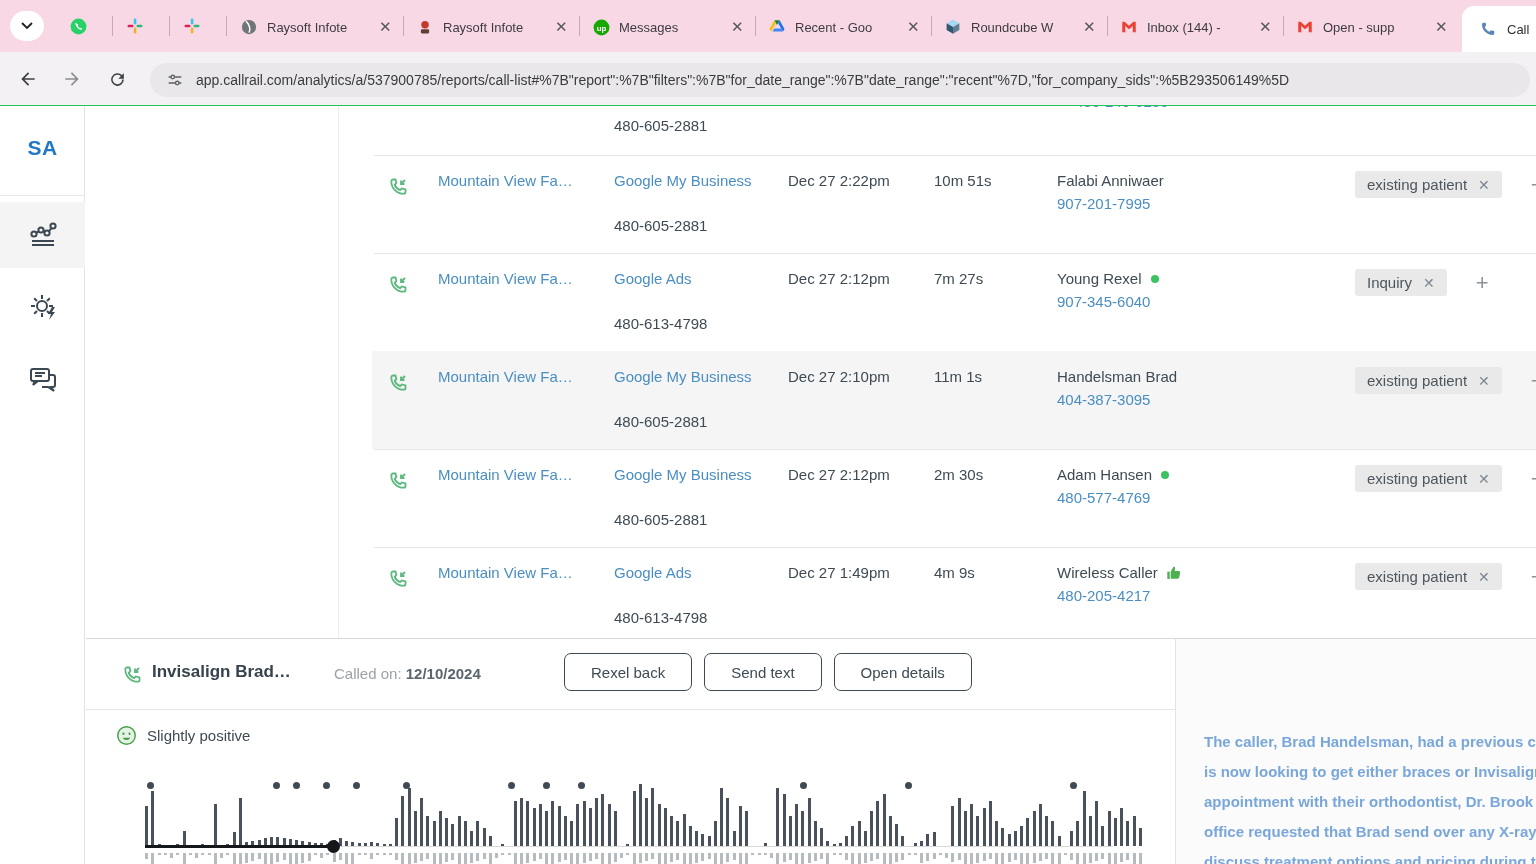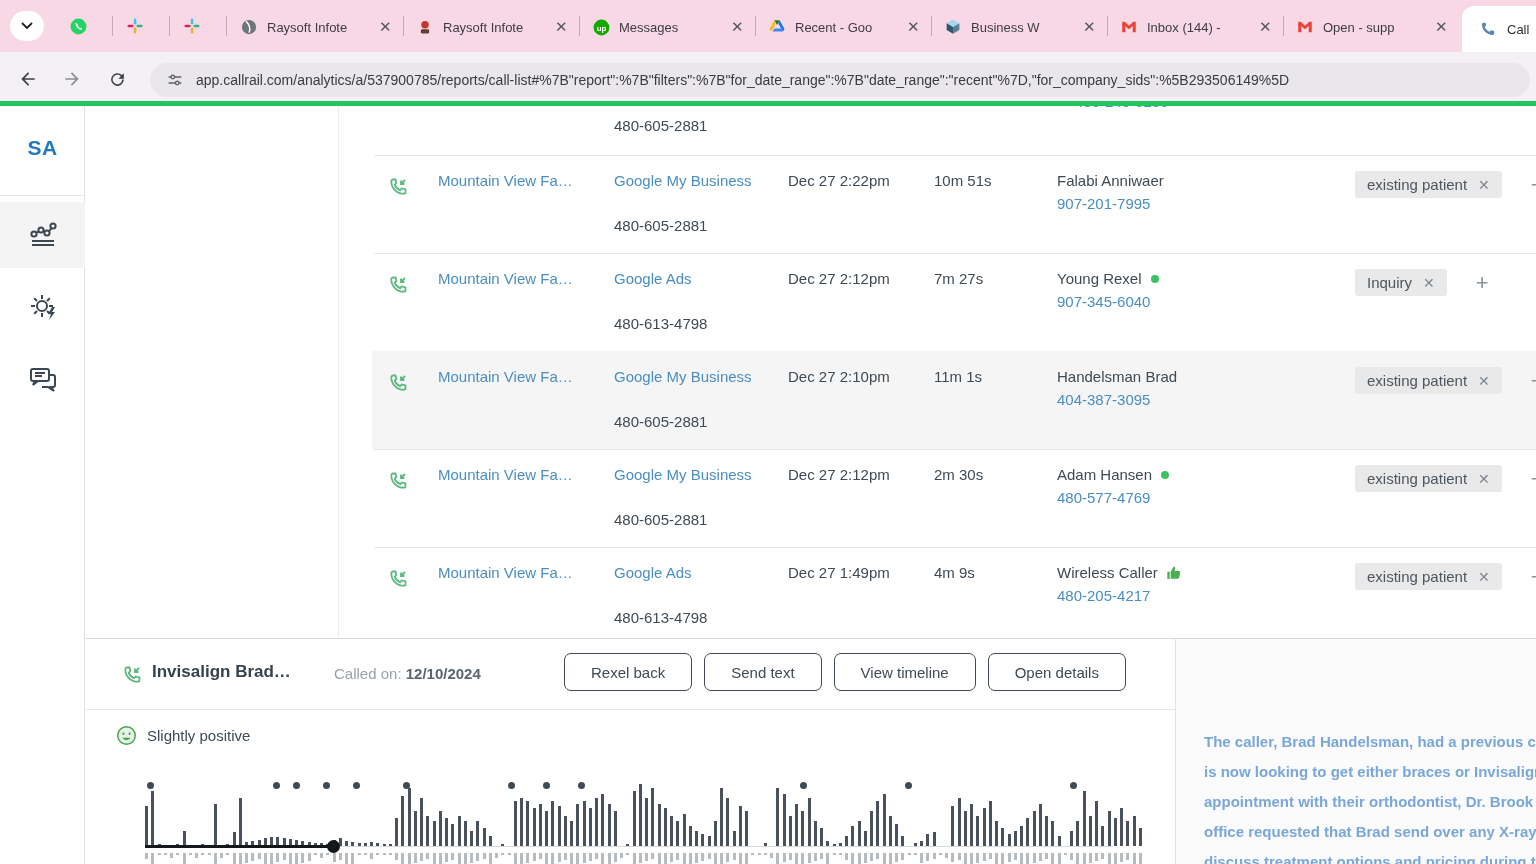--- a/index.html
+++ b/index.html
@@ -13,21 +13,21 @@
   .pinned { position:absolute; top:8px; width:44px; height:36px; display:flex; align-items:center; justify-content:center; }
   .tabsep { position:absolute; top:16px; width:1px; height:20px; background:#c9a8b6; }
   .tab { position:absolute; top:8px; height:38px; display:flex; align-items:center; padding:0 8px 0 12px; overflow:hidden; }
   .tab .fav { width:18px; height:18px; flex:0 0 18px; margin-right:9px; }
   .tab .ttl { font-size:13px; color:#3c3c41; white-space:nowrap; overflow:hidden; width:106px; }
   .tab .cls { font-size:15px; color:#55565a; margin-left:6px; cursor:pointer; }
   #active-tab { position:absolute; left:1462px; top:6px; width:80px; height:46px; background:#fff;
     border-radius:12px 0 0 0; display:flex; align-items:center; padding-left:16px; }
   #active-tab .ttl { font-size:13px; color:#2f3033; margin-left:10px; }
 
-  #toolbar { position:absolute; left:0; top:52px; width:1536px; height:54px; background:#f3f1f4; border-bottom:5px solid #22c55e;text-decoration:underline; }
+  #toolbar { position:absolute; left:0; top:52px; width:1536px; height:54px; background:#f3f1f4; border-bottom:1px solid #22c55e;text-decoration:underline; }
   .navbtn { position:absolute; top:13px; width:28px; height:28px; display:flex; align-items:center; justify-content:center; }
   #omnibox { position:absolute; left:150px; top:11px; width:1380px; height:34px; background:#e9e7ea;
     border-radius:17px; display:flex; align-items:center; padding:0 16px; }
   #url-text { font-size:14px; color:#3a3b3e; white-space:nowrap; overflow:hidden; margin-left:12px; width:1330px; }
 
   
   #app-sidebar { position:absolute; left:0; top:106px; width:85px; height:758px; background:#fff; border-right:1px solid #e2e2e2; }
   #logo { position:absolute; left:0; top:30px; width:85px; text-align:center; font-size:21px; font-weight:bold; color:#2178c4; letter-spacing:.5px; }
   #logo-div { position:absolute; left:0; top:89px; width:85px; height:1px; background:#e8e8e8; }
   .side-ic { position:absolute; left:0; width:85px; height:66px; display:flex; align-items:center; justify-content:center; cursor:pointer; }
@@ -183,21 +183,21 @@
       </div>
       <div class="tabsep" style="left: 931px;"></div>
       <div class="tab" style="left: 932px; width: 174px;">
         <span class="fav">
           <svg width="18" height="18" viewBox="0 0 24 24">
             <path d="M12 2l8.5 5L12 12 3.5 7z" fill="#a6d8f2"></path>
             <path d="M3.5 7v9L12 21v-9z" fill="#33576f"></path>
             <path d="M20.5 7v9L12 21v-9z" fill="#5e7f94"></path>
           </svg>
         </span>
-        <span class="ttl">Business W</span>
+        <span class="ttl">Roundcube W</span>
         <span class="cls">✕</span>
       </div>
       <div class="tabsep" style="left: 1107px;"></div>
       <div class="tab" style="left: 1108px; width: 174px;">
         <span class="fav">
           <svg width="18" height="18" viewBox="0 0 24 24">
             <path d="M3 5h3.2L12 10.3 17.8 5H21v14h-4v-8.2L12 15 7 10.8V19H3z" fill="#ea4335"></path>
           </svg>
         </span>
         <span class="ttl">Inbox (144) -</span>
@@ -432,21 +432,20 @@
         </svg>
       </span>
       <span id="ph-name">Invisalign Brad…</span>
       <span id="ph-called">
         <span>Called on:</span>
         <b>12/10/2024</b>
       </span>
       <div id="ph-buttons">
           <button class="obtn">Rexel back</button>
           <button class="obtn">Send text</button>
-          <button class="obtn">View timeline</button>
           <button class="obtn">Open details</button>
         </div>
     </div>
     <div id="ph-div"></div>
     <div id="sentiment">
       <svg width="21" height="21" viewBox="0 0 24 24">
         <circle cx="12" cy="12" r="10" fill="#e4f3e5" stroke="#43a047" stroke-width="1.6"></circle>
         <circle cx="8.5" cy="10" r="1.3" fill="#43a047"></circle>
           <circle cx="15.5" cy="10" r="1.3" fill="#43a047"></circle>
         <path d="M7.5 14.5c1.2 1.8 2.7 2.6 4.5 2.6s3.3-.8 4.5-2.6z" fill="#43a047"></path>

